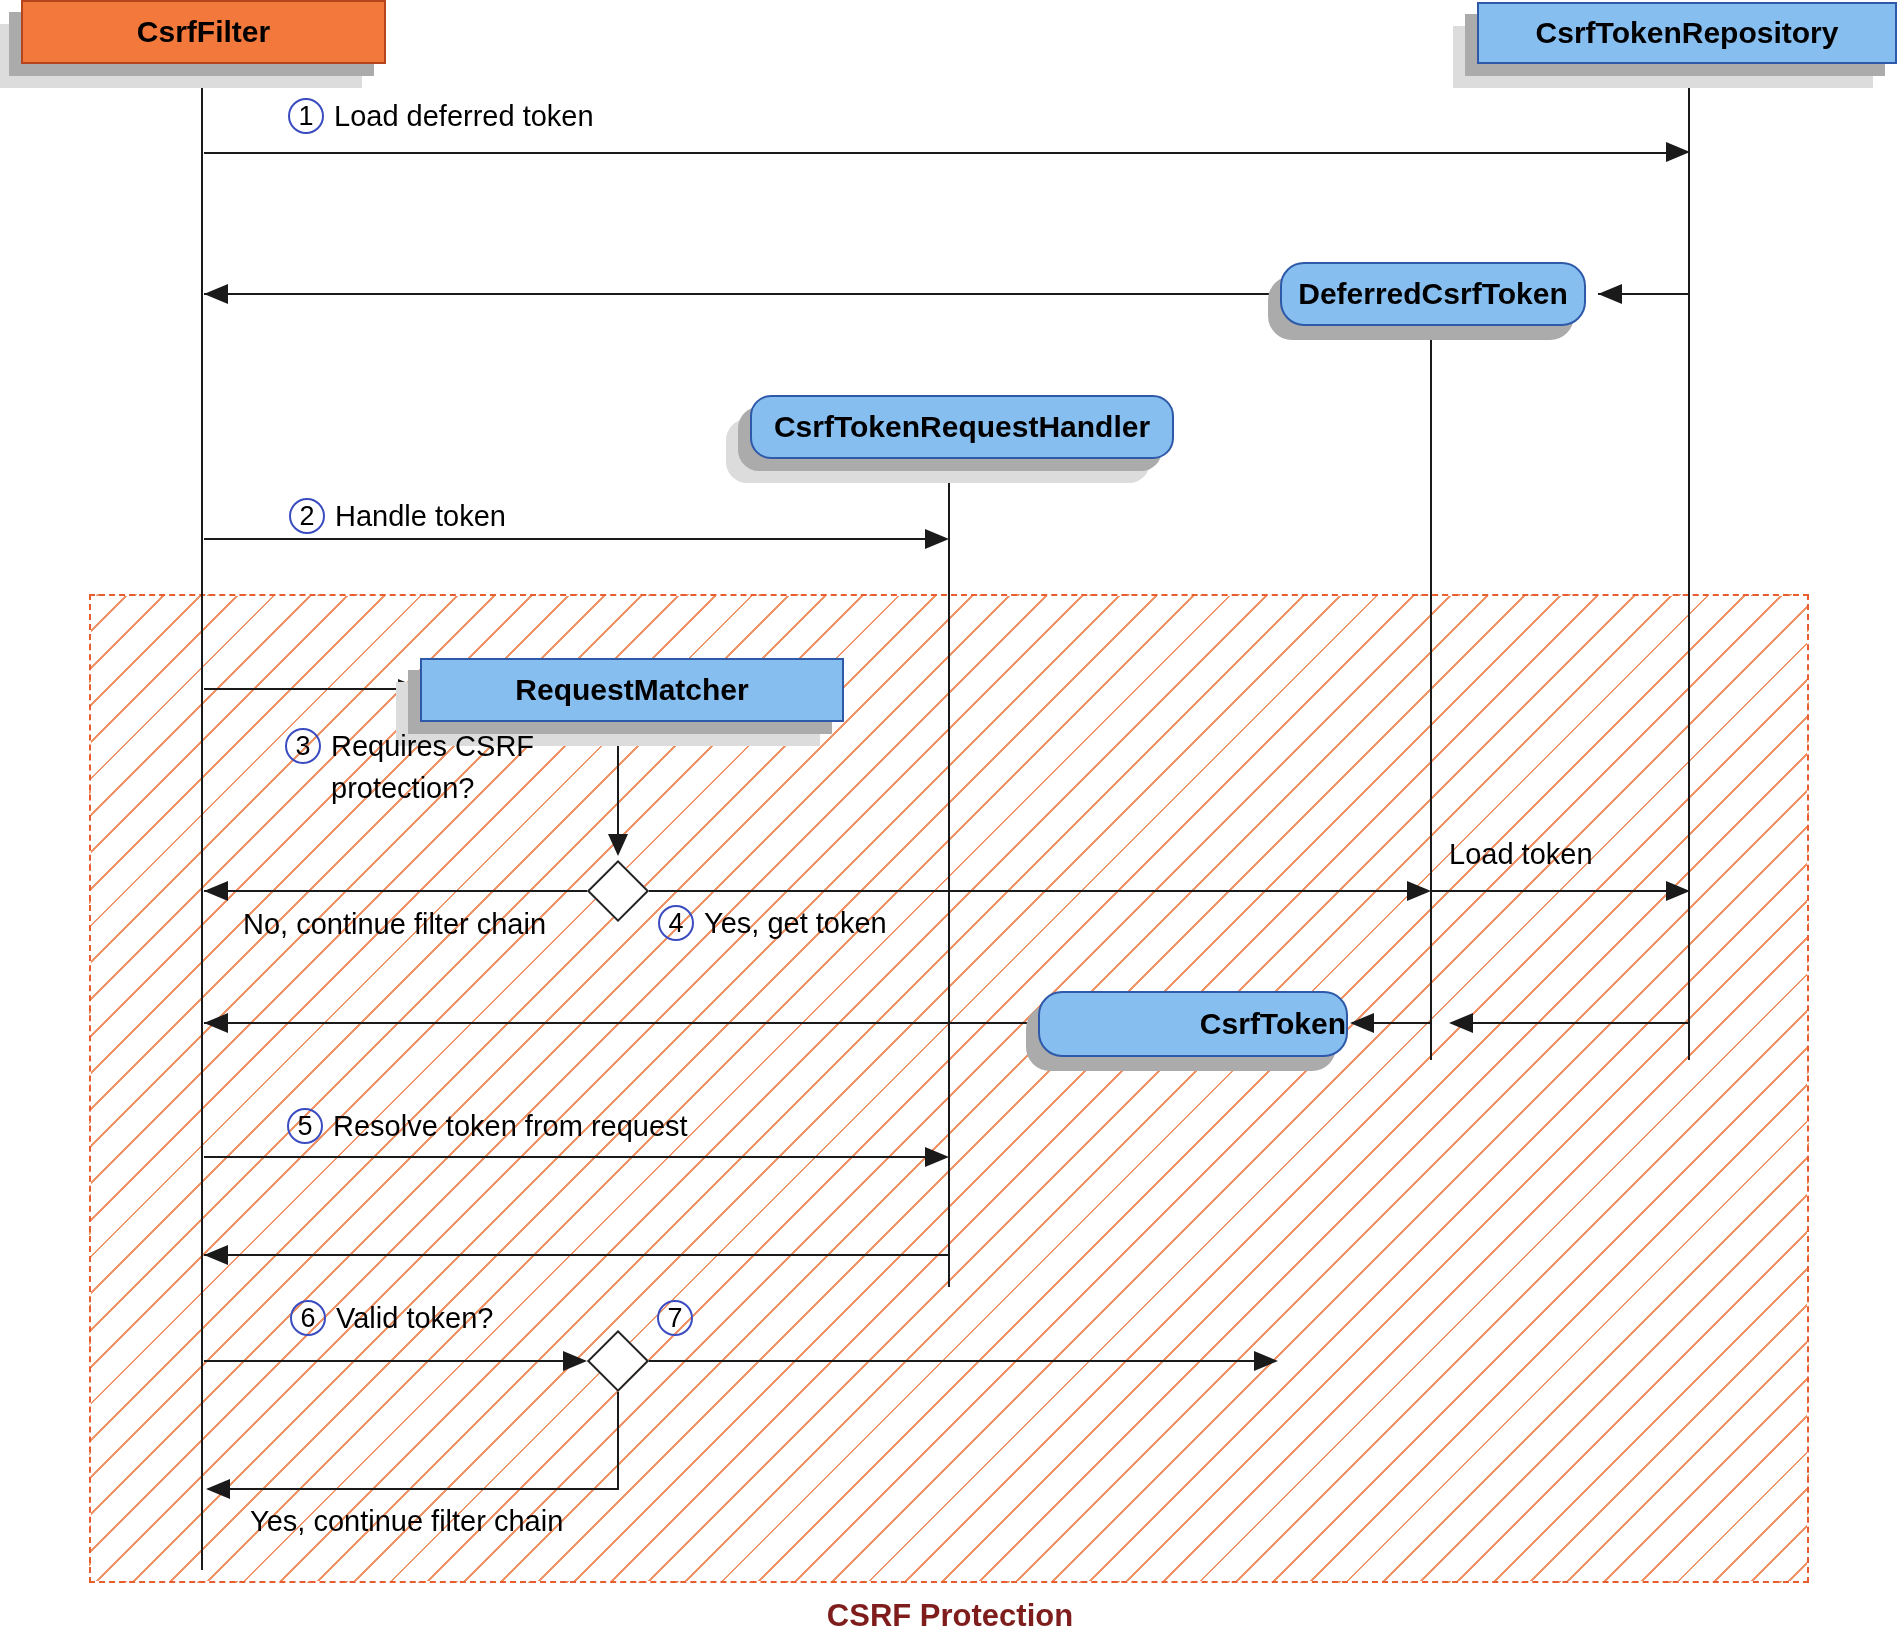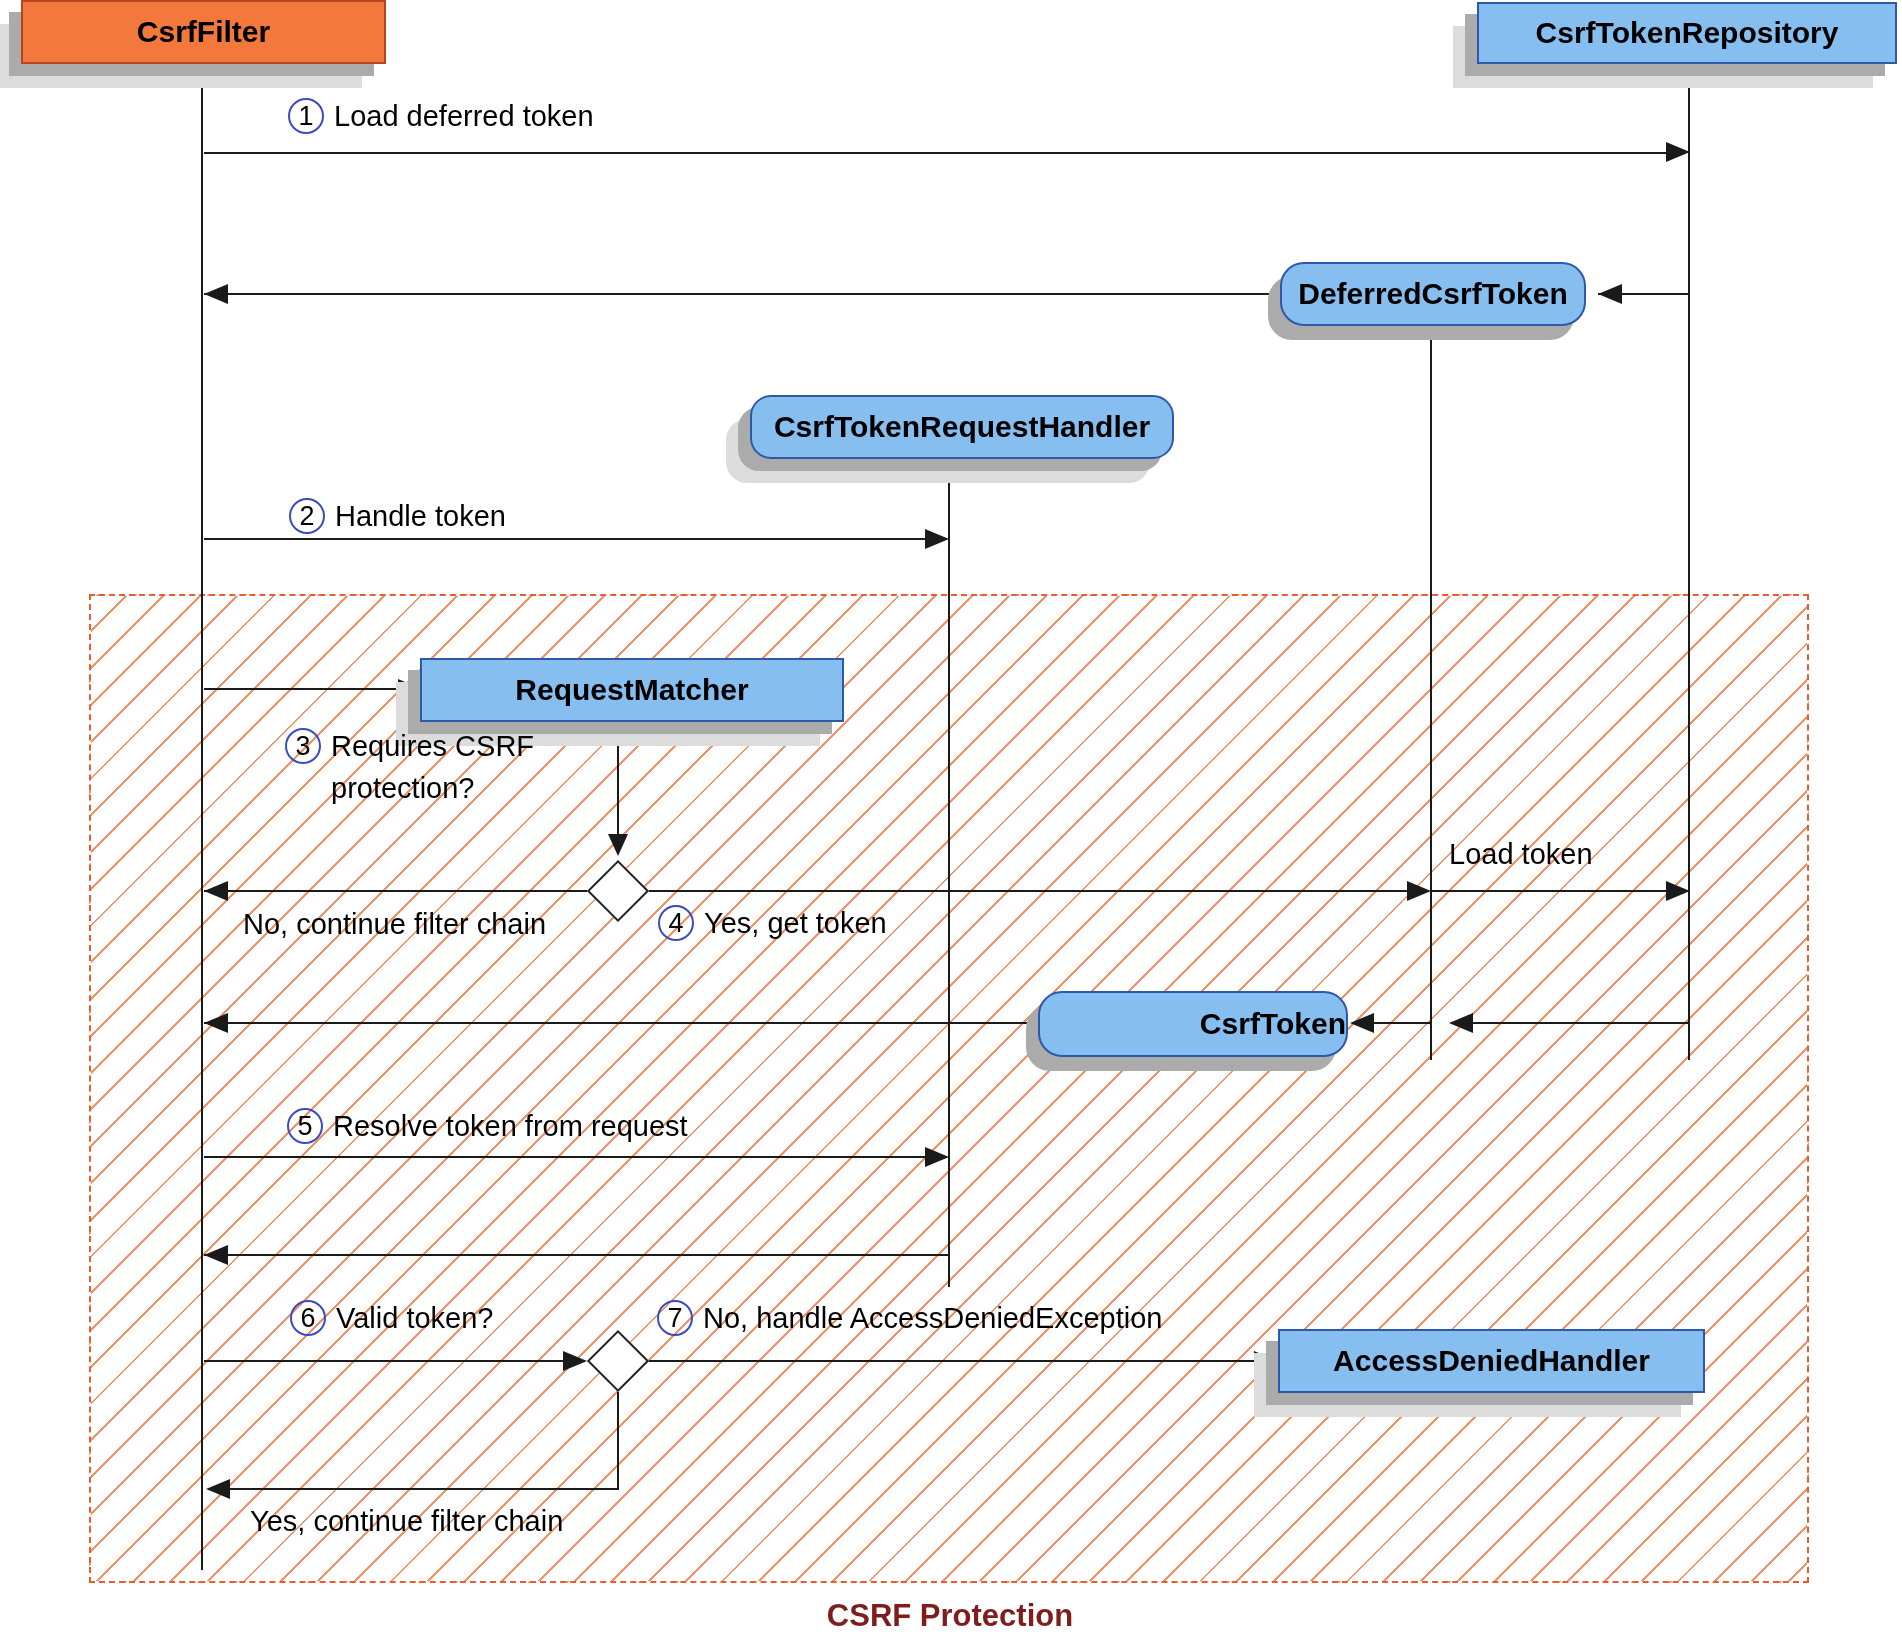--- a/index.html
+++ b/index.html
@@ -103,23 +103,20 @@
   </div>
   <div class="abs actor" style="left:750px;top:395px;width:424px;height:64px;border-radius:21px;">
     <span>CsrfTokenRequestHandler</span>
   </div>
   <div class="abs actor" style="left:420px;top:658px;width:424px;height:64px;">
     <span>RequestMatcher</span>
   </div>
   <div class="abs actor rounded" style="left:1038px;top:991px;width:310px;height:66px;justify-content:flex-end;">
     <span>CsrfToken</span>
   </div>
-  <div class="abs actor" style="left:1278px;top:1329px;width:427px;height:64px;">
-    <span>AccessDeniedHandler</span>
-  </div>
 
   <div class="abs lbl" style="left:288px;top:98px;">
     <span class="num">1</span>
     <span>Load deferred token</span>
   </div>
 
   <div class="abs lbl" style="left:289px;top:498px;">
     <span class="num">2</span>
     <span>Handle token</span>
   </div>
@@ -150,21 +147,20 @@
     <span>Resolve token from request</span>
   </div>
 
   <div class="abs lbl" style="left:290px;top:1300px;">
     <span class="num">6</span>
     <span>Valid token?</span>
   </div>
 
   <div class="abs lbl" style="left:657px;top:1300px;">
     <span class="num">7</span>
-    <span>No, handle AccessDeniedException</span>
   </div>
 
   <div class="abs lbl" style="left:250px;top:1505px;">
     <span>Yes, continue filter chain</span>
   </div>
 
   <div class="abs caption" style="left:649px;top:1598px;width:602px;">CSRF Protection</div>
 
 </div>
 

